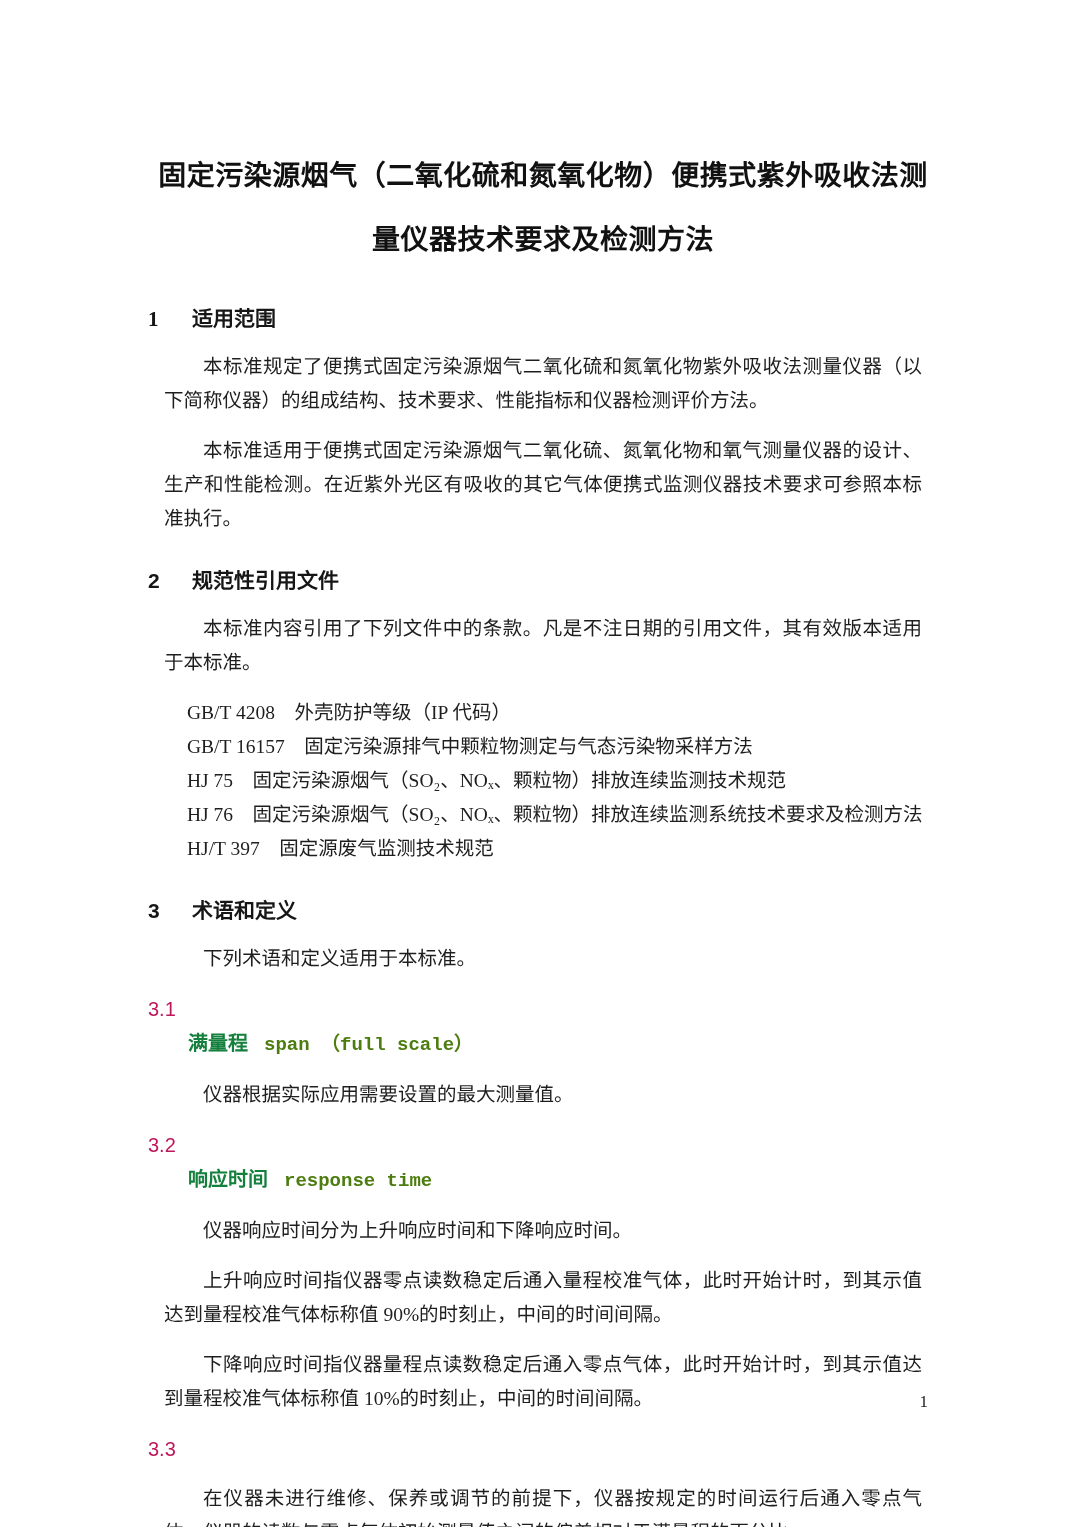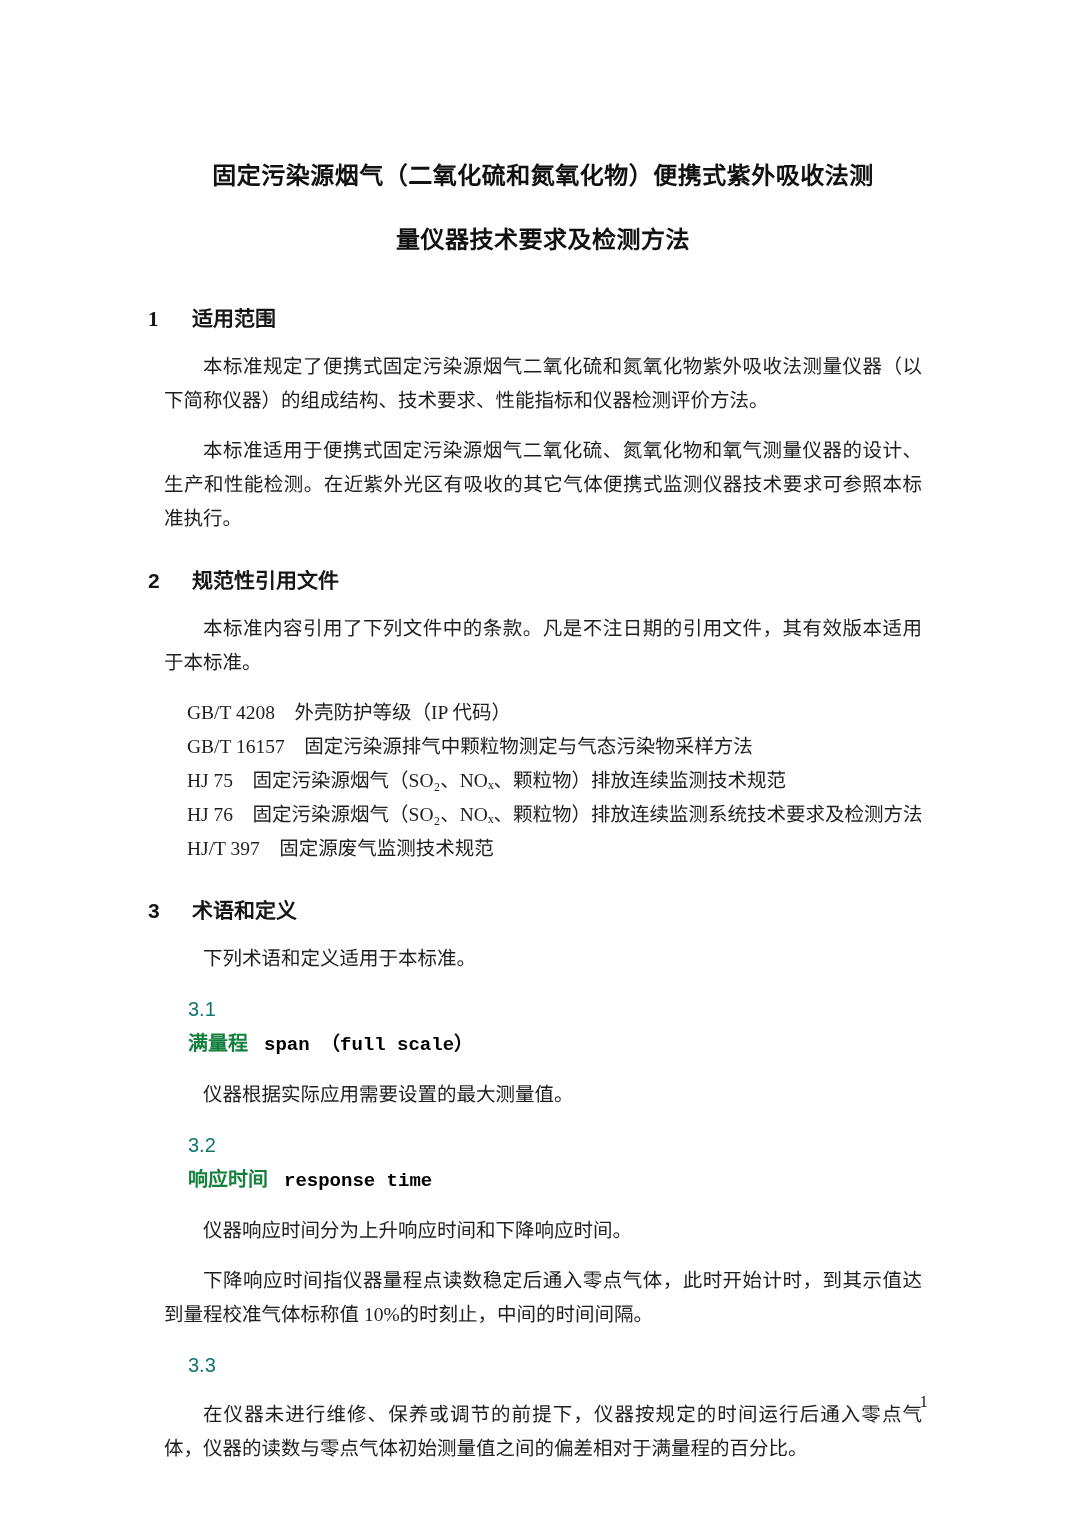--- a/index.html
+++ b/index.html
@@ -21,21 +21,21 @@
     left: 148px;
     top: 0;
     width: 790px;
   }
   
   .doc-title {
     padding-top: 144px;
     text-align: center;
     font-family: "Liberation Sans", "DejaVu Sans", sans-serif;
     font-weight: bold;
-    font-size: 24px;
+    font-size: 28px;
     line-height: 64px;
     color: #111111;
     letter-spacing: 0.5px;
   }
   
   .sec-heading {
     font-family: "Liberation Sans", "DejaVu Sans", sans-serif;
     font-weight: bold;
     font-size: 21px;
     line-height: 30px;
@@ -66,39 +66,38 @@
     font-size: 19.5px;
     line-height: 34px;
     padding-left: 2em;
     color: #1e1e1e;
   }
   
   .sub-num {
     font-family: "Liberation Sans", "DejaVu Sans", sans-serif;
     font-size: 20px;
     line-height: 34px;
-    color: #0f766e;
-    margin-left: 40px;
+    color: #be185d;
   }
   .term-line {
     padding-left: 2em;
     font-size: 20px;
     line-height: 34px;
   }
   .term-cn {
     font-family: "Liberation Sans", "DejaVu Sans", sans-serif;
     font-weight: bold;
     color: #15803d;
   }
   .term-en {
     font-family: "Liberation Mono", "DejaVu Sans Mono", monospace;
     font-weight: bold;
     font-size: 19px;
     margin-left: 16px;
-    color: #000000;
+    color: #4d7c0f;
   }
   
   .page-number {
     position: absolute;
     top: 1392px;
     right: 152px;
     font-size: 17px;
     line-height: 20px;
     color: #222222;
     font-family: "Liberation Serif", "DejaVu Serif", serif;
@@ -142,20 +141,21 @@
     <div class="term-line">
       <span class="term-cn">满量程</span><span class="term-en">span （full scale）</span>
     </div>
     <p class="para">仪器根据实际应用需要设置的最大测量值。</p>
 
     <div class="sub-num">3.2</div>
     <div class="term-line">
       <span class="term-cn">响应时间</span><span class="term-en">response time</span>
     </div>
     <p class="para">仪器响应时间分为上升响应时间和下降响应时间。</p>
+    <p class="para">上升响应时间指仪器零点读数稳定后通入量程校准气体，此时开始计时，到其示值达到量程校准气体标称值 90%的时刻止，中间的时间间隔。</p>
     <p class="para">下降响应时间指仪器量程点读数稳定后通入零点气体，此时开始计时，到其示值达到量程校准气体标称值 10%的时刻止，中间的时间间隔。</p>
 
     <div class="sub-num">3.3</div>
     <p class="para">在仪器未进行维修、保养或调节的前提下，仪器按规定的时间运行后通入零点气体，仪器的读数与零点气体初始测量值之间的偏差相对于满量程的百分比。</p>
 
   </div>
 
   <div class="page-number">1</div>
 </div>
 

